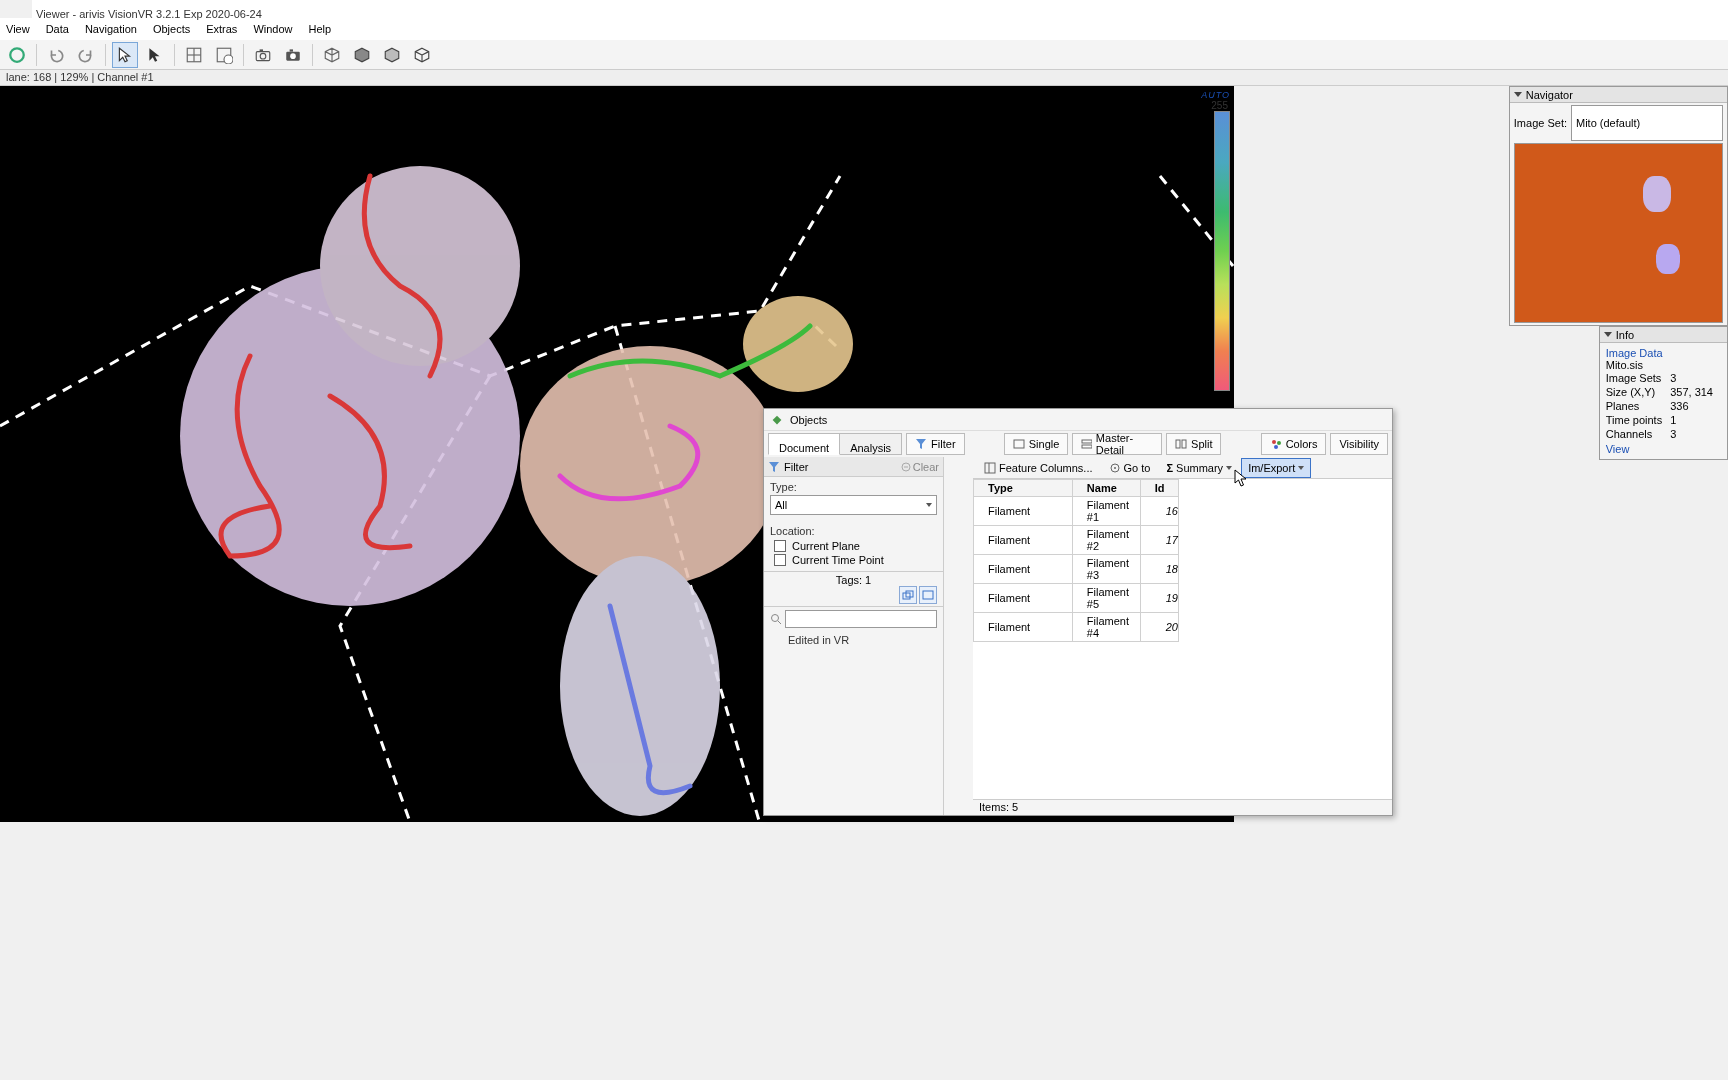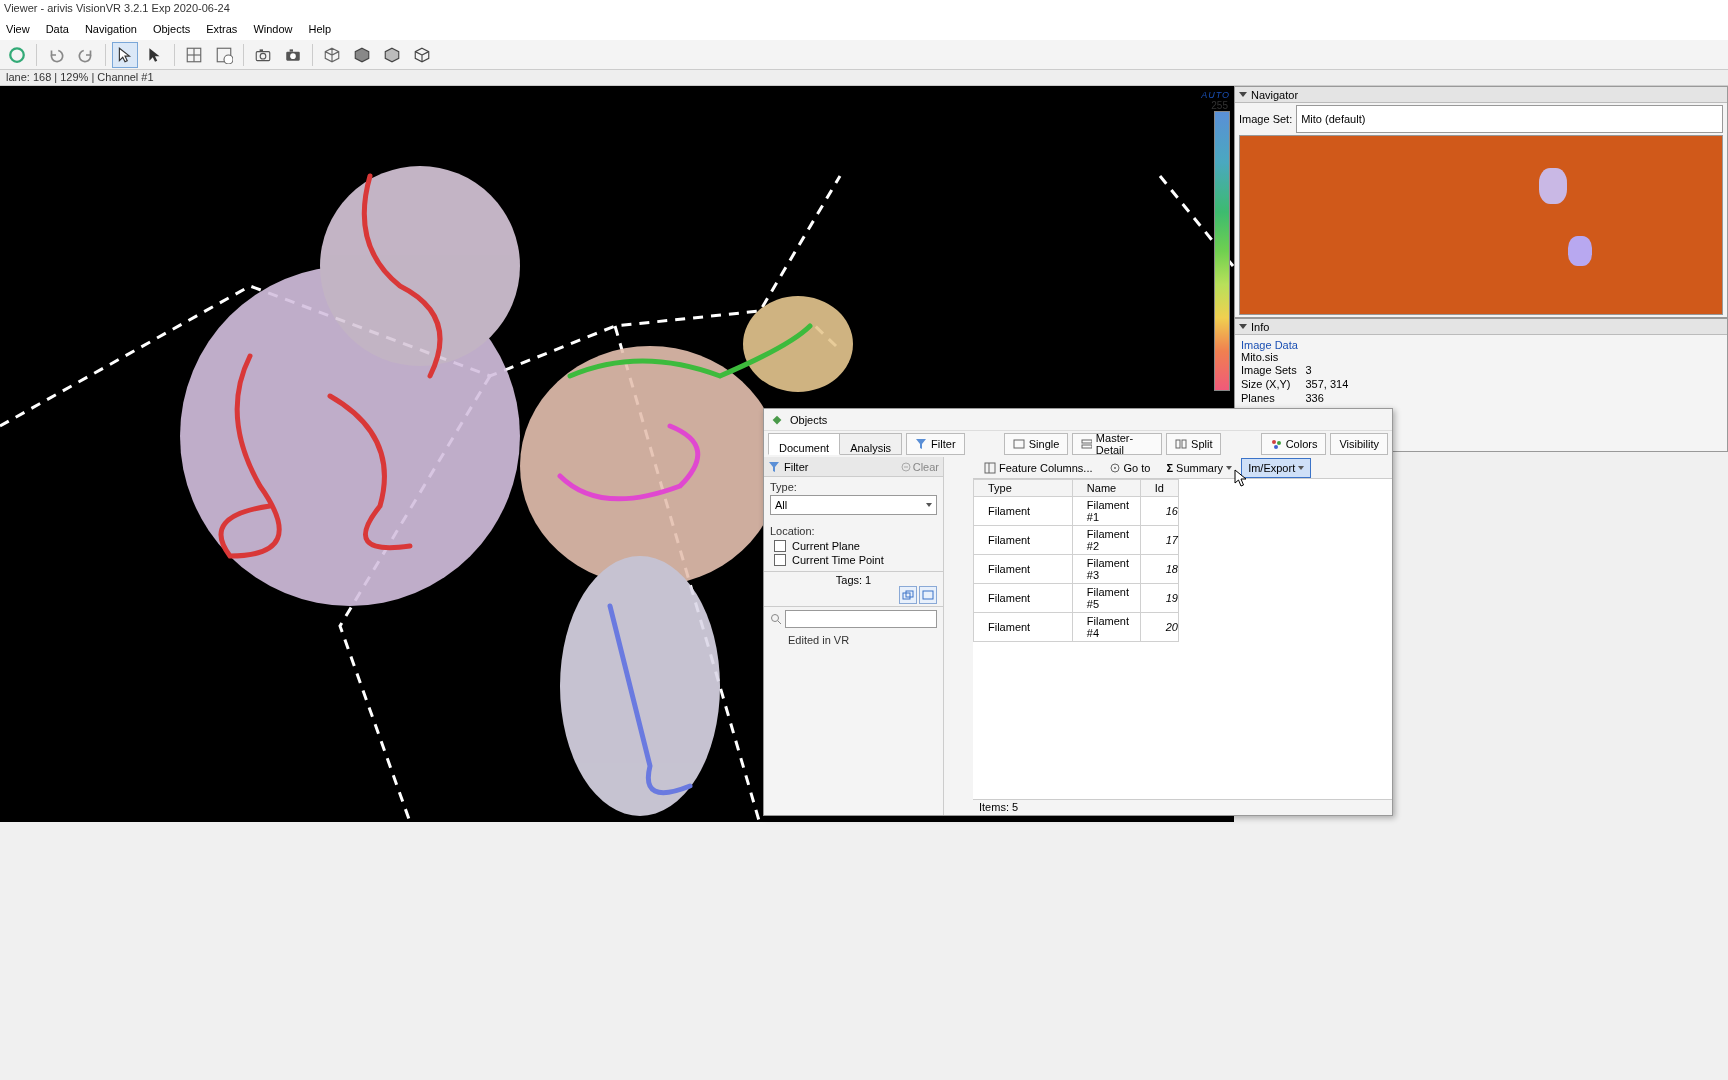--- a/index.html
+++ b/index.html
@@ -1,32 +1,32 @@
 <!DOCTYPE html>
 <html><head>
 <meta charset="utf-8">
 <style>
 * { box-sizing: border-box; margin: 0; padding: 0; font-family: Tahoma, Arial, sans-serif; font-size: 11px; }
 body { background: #f0f0f0; width: 1728px; height: 1080px; overflow: hidden; }
 
-.titlebar { height: 18px; background: #fff; padding: 2px 4px; color: #333; }
+.titlebar { height: 18px; background: #fff; padding: 8px 4px; color: #333; margin-left: 32px; }
 .menubar { height: 22px; background: #fff; display: flex; align-items: center; gap: 16px; padding: 0 6px; }
 .menubar span { cursor: default; }
 
 .toolbar { height: 30px; background: #f4f4f4; border-bottom: 1px solid #ccc; display: flex; align-items: center; gap: 4px; padding: 0 4px; }
 .tbtn { width: 26px; height: 26px; border: 1px solid transparent; display: flex; align-items: center; justify-content: center; background: none; }
 .tbtn.active { border: 1px solid #7aa7d8; background: #dbe8f7; }
 .tbtn svg { width: 18px; height: 18px; }
 .tsep { width: 1px; height: 22px; background: #ccc; margin: 0 2px; }
 
 .statusbar { height: 16px; background: #eee; border-bottom: 1px solid #ccc; padding: 1px 6px; color: #333; }
 
 .main { display: flex; height: calc(100% - 86px); }
 .viewport { position: relative; background: #000; padding-left: 32px; }
-.right-col { flex: 1; background: #f0f0f0; display: flex; flex-direction: column; }
+.right-col { flex: 1; background: #f0f0f0; display: flex; flex-direction: column; align-items: flex-end; }
 
 
 .objects-panel { position: absolute; left: 763px; top: 408px; width: 630px; height: 408px; background: #f4f4f4; border: 1px solid #999; box-shadow: 2px 2px 6px rgba(0,0,0,.3); z-index: 50; }
 .obj-title { height: 22px; display: flex; align-items: center; gap: 6px; padding: 0 6px; background: #f4f4f4; border-bottom: 1px solid #ddd; }
 .obj-title svg { width: 14px; height: 14px; }
 .obj-tabs { height: 26px; display: flex; align-items: center; padding: 0 4px; gap: 0; background: #f4f4f4; }
 .tabbtn { height: 22px; padding: 8px 10px; border: 1px solid #bbb; background: #f0f0f0; cursor: default; }
 .tabbtn.active { background: #fff; border-bottom: 1px solid #fff; }
 .tabbtn + .tabbtn { border-left: none; }
 .obj-tabs .spacer { flex: 1; }
@@ -49,31 +49,31 @@
 
 .table-pane { flex: 1; display: flex; flex-direction: column; background: #fff; margin-left: 29px; }
 .table-toolbar { height: 22px; background: #f4f4f4; border-bottom: 1px solid #ccc; display: flex; align-items: center; padding: 0 4px; gap: 2px; }
 .ttbtn { height: 20px; padding: 0 6px; border: 1px solid transparent; background: none; display: flex; align-items: center; gap: 3px; }
 .ttbtn.hl { border: 1px solid #3b73c8; background: #cfe0f7; }
 .drop-arrow { width: 0; height: 0; border-left: 3px solid transparent; border-right: 3px solid transparent; border-top: 4px solid #555; }
 
 .grid { flex: 1; overflow: auto; }
 table { border-collapse: collapse; width: 206px; }
 th, td { border: 1px solid #d0d0d0; padding: 2px 10px 2px 14px; text-align: left; background: #fff; height: 16px; }
-th { background: #f4f4f4; font-weight: normal; }
+th { background: #f4f4f4; font-weight: bold; }
 td.num { text-align: right; padding-right: 0; font-style: italic; }
 .items-footer { height: 16px; background: #f4f4f4; border-top: 1px solid #ccc; padding: 1px 6px; }
 
 
 .navigator { border: 1px solid #999; margin: 0; }
 .panel-hdr { height: 16px; background: #e4e4e4; display: flex; align-items: center; gap: 4px; padding: 0 4px; border-bottom: 1px solid #bbb; }
 .panel-hdr .tw { width: 0; height: 0; border-left: 4px solid transparent; border-right: 4px solid transparent; border-top: 5px solid #444; }
 .nav-body { display: flex; flex-direction: column; padding: 2px 4px; gap: 2px; background: #f4f4f4; }
 .nav-row { display: flex; align-items: center; gap: 4px; }
-.nav-row input { flex: 1; height: 28px; border: 1px solid #999; padding: 0 4px; }
+.nav-row input { flex: 1; height: 36px; border: 1px solid #999; padding: 0 4px; }
 .thumb { width: 100%; height: 180px; background: #d0591a; border: 1px solid #999; position: relative; }
 .thumb-blob { position: absolute; background: #c9b8e5; border-radius: 40%; }
 
 .info-body { padding: 4px 6px; background: #f4f4f4; }
 .info-body .link { color: #1a4fb3; }
 .info-body table { width: auto; border: none; }
 .info-body td { border: none; padding: 0 8px 0 0; background: transparent; height: 14px; }
 
 
 .colorbar { position: absolute; right: 4px; top: 4px; width: 32px; height: 316px; z-index: 10; }

